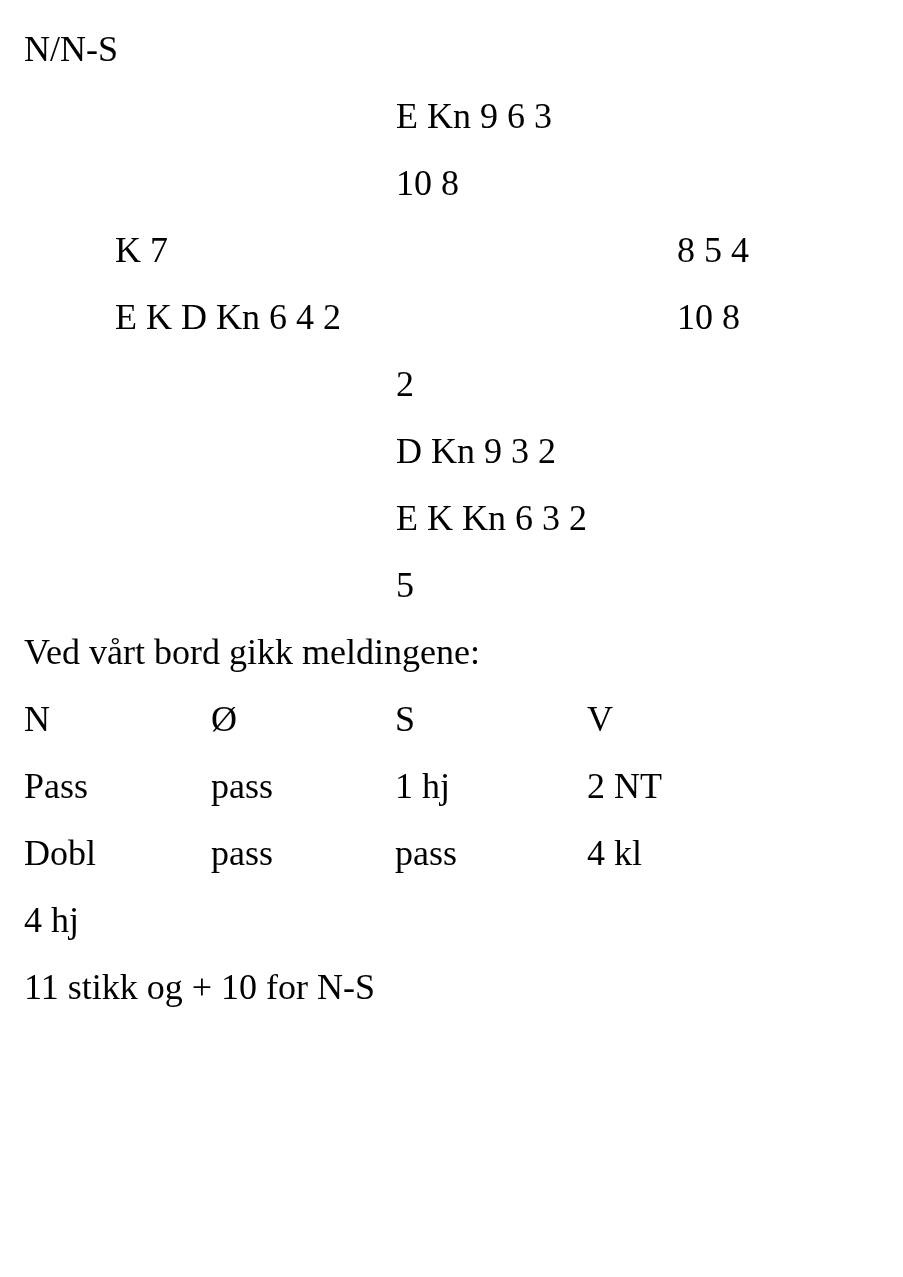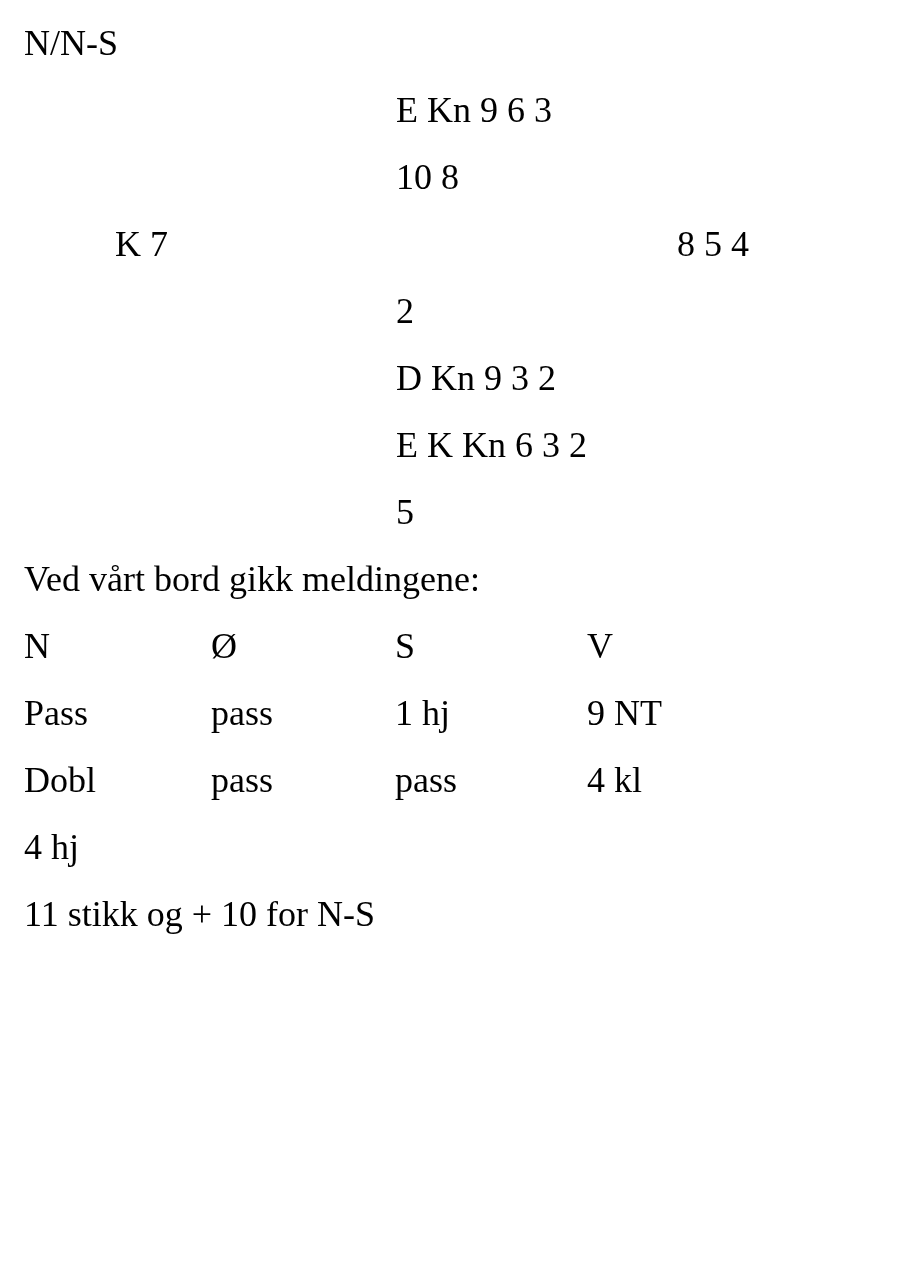--- a/index.html
+++ b/index.html
@@ -10,21 +10,21 @@
   body {
     width: 903px;
     height: 1277px;
     color: #000000;
     font-family: "Liberation Serif", "DejaVu Serif", serif;
     font-size: 36px;
     line-height: 67px;
     overflow: hidden;
   }
   .page {
-    padding-top: 10px;
+    padding-top: 16px;
     width: 903px;
   }
   .line { white-space: pre; }
   .body-indent { margin-left: 24px; }
   .ns-indent { margin-left: 396px; }
   .we-row { white-space: nowrap; }
   .west-cell {
     display: inline-block;
     margin-left: 115px;
     width: 562px;
@@ -52,20 +52,23 @@
 
   <div>
     <div class="line ns-indent">E Kn 9 6 3</div>
     <div class="line ns-indent">10 8</div>
   </div>
 
   <div>
     <div class="we-row">
       <span class="west-cell">K 7</span><span class="east-cell">8 5 4</span>
     </div>
+    <div class="we-row">
+      <span class="west-cell">E K D Kn 6 4 2</span><span class="east-cell">10 8</span>
+    </div>
   </div>
 
   <div>
     <div class="line ns-indent">2</div>
     <div class="line ns-indent">D Kn 9 3 2</div>
     <div class="line ns-indent">E K Kn 6 3 2</div>
     <div class="line ns-indent">5</div>
   </div>
 
   <div class="line body-indent">Ved vårt bord gikk meldingene:</div>
@@ -74,21 +77,21 @@
     <div class="auction-grid">
       <span class="auction-cell">N</span>
       <span class="auction-cell">Ø</span>
       <span class="auction-cell">S</span>
       <span class="auction-cell">V</span>
     </div>
     <div class="auction-grid">
       <span class="auction-cell">Pass</span>
       <span class="auction-cell">pass</span>
       <span class="auction-cell">1 hj</span>
-      <span class="auction-cell">9 NT</span>
+      <span class="auction-cell">2 NT</span>
     </div>
     <div class="auction-grid">
       <span class="auction-cell">Dobl</span>
       <span class="auction-cell">pass</span>
       <span class="auction-cell">pass</span>
       <span class="auction-cell">4 kl</span>
     </div>
     <div class="auction-grid">
       <span class="auction-cell">4 hj</span>
       <span class="auction-cell"></span>

